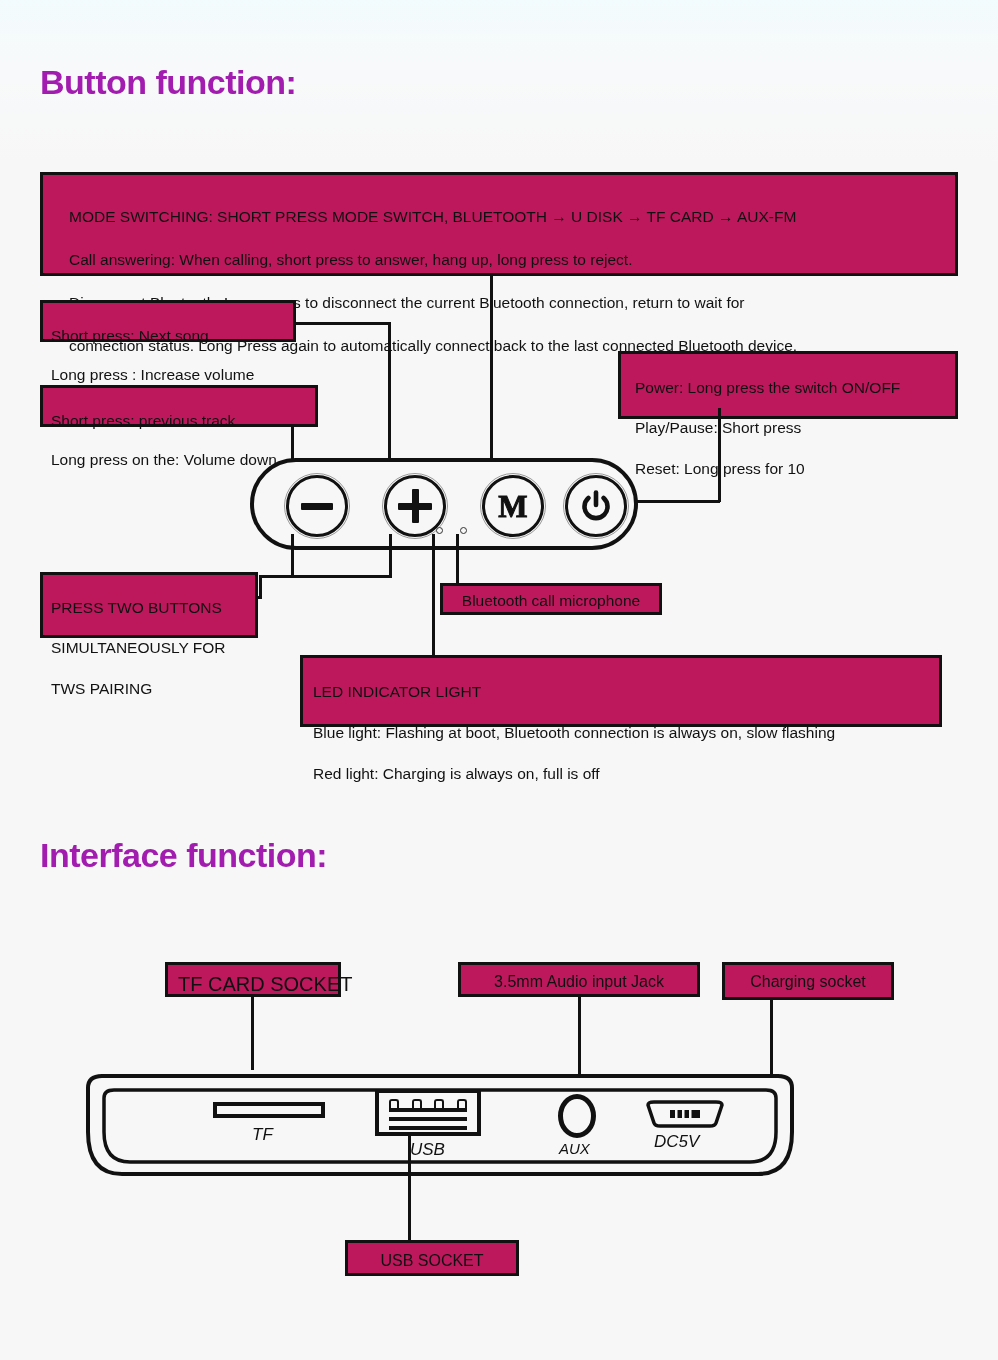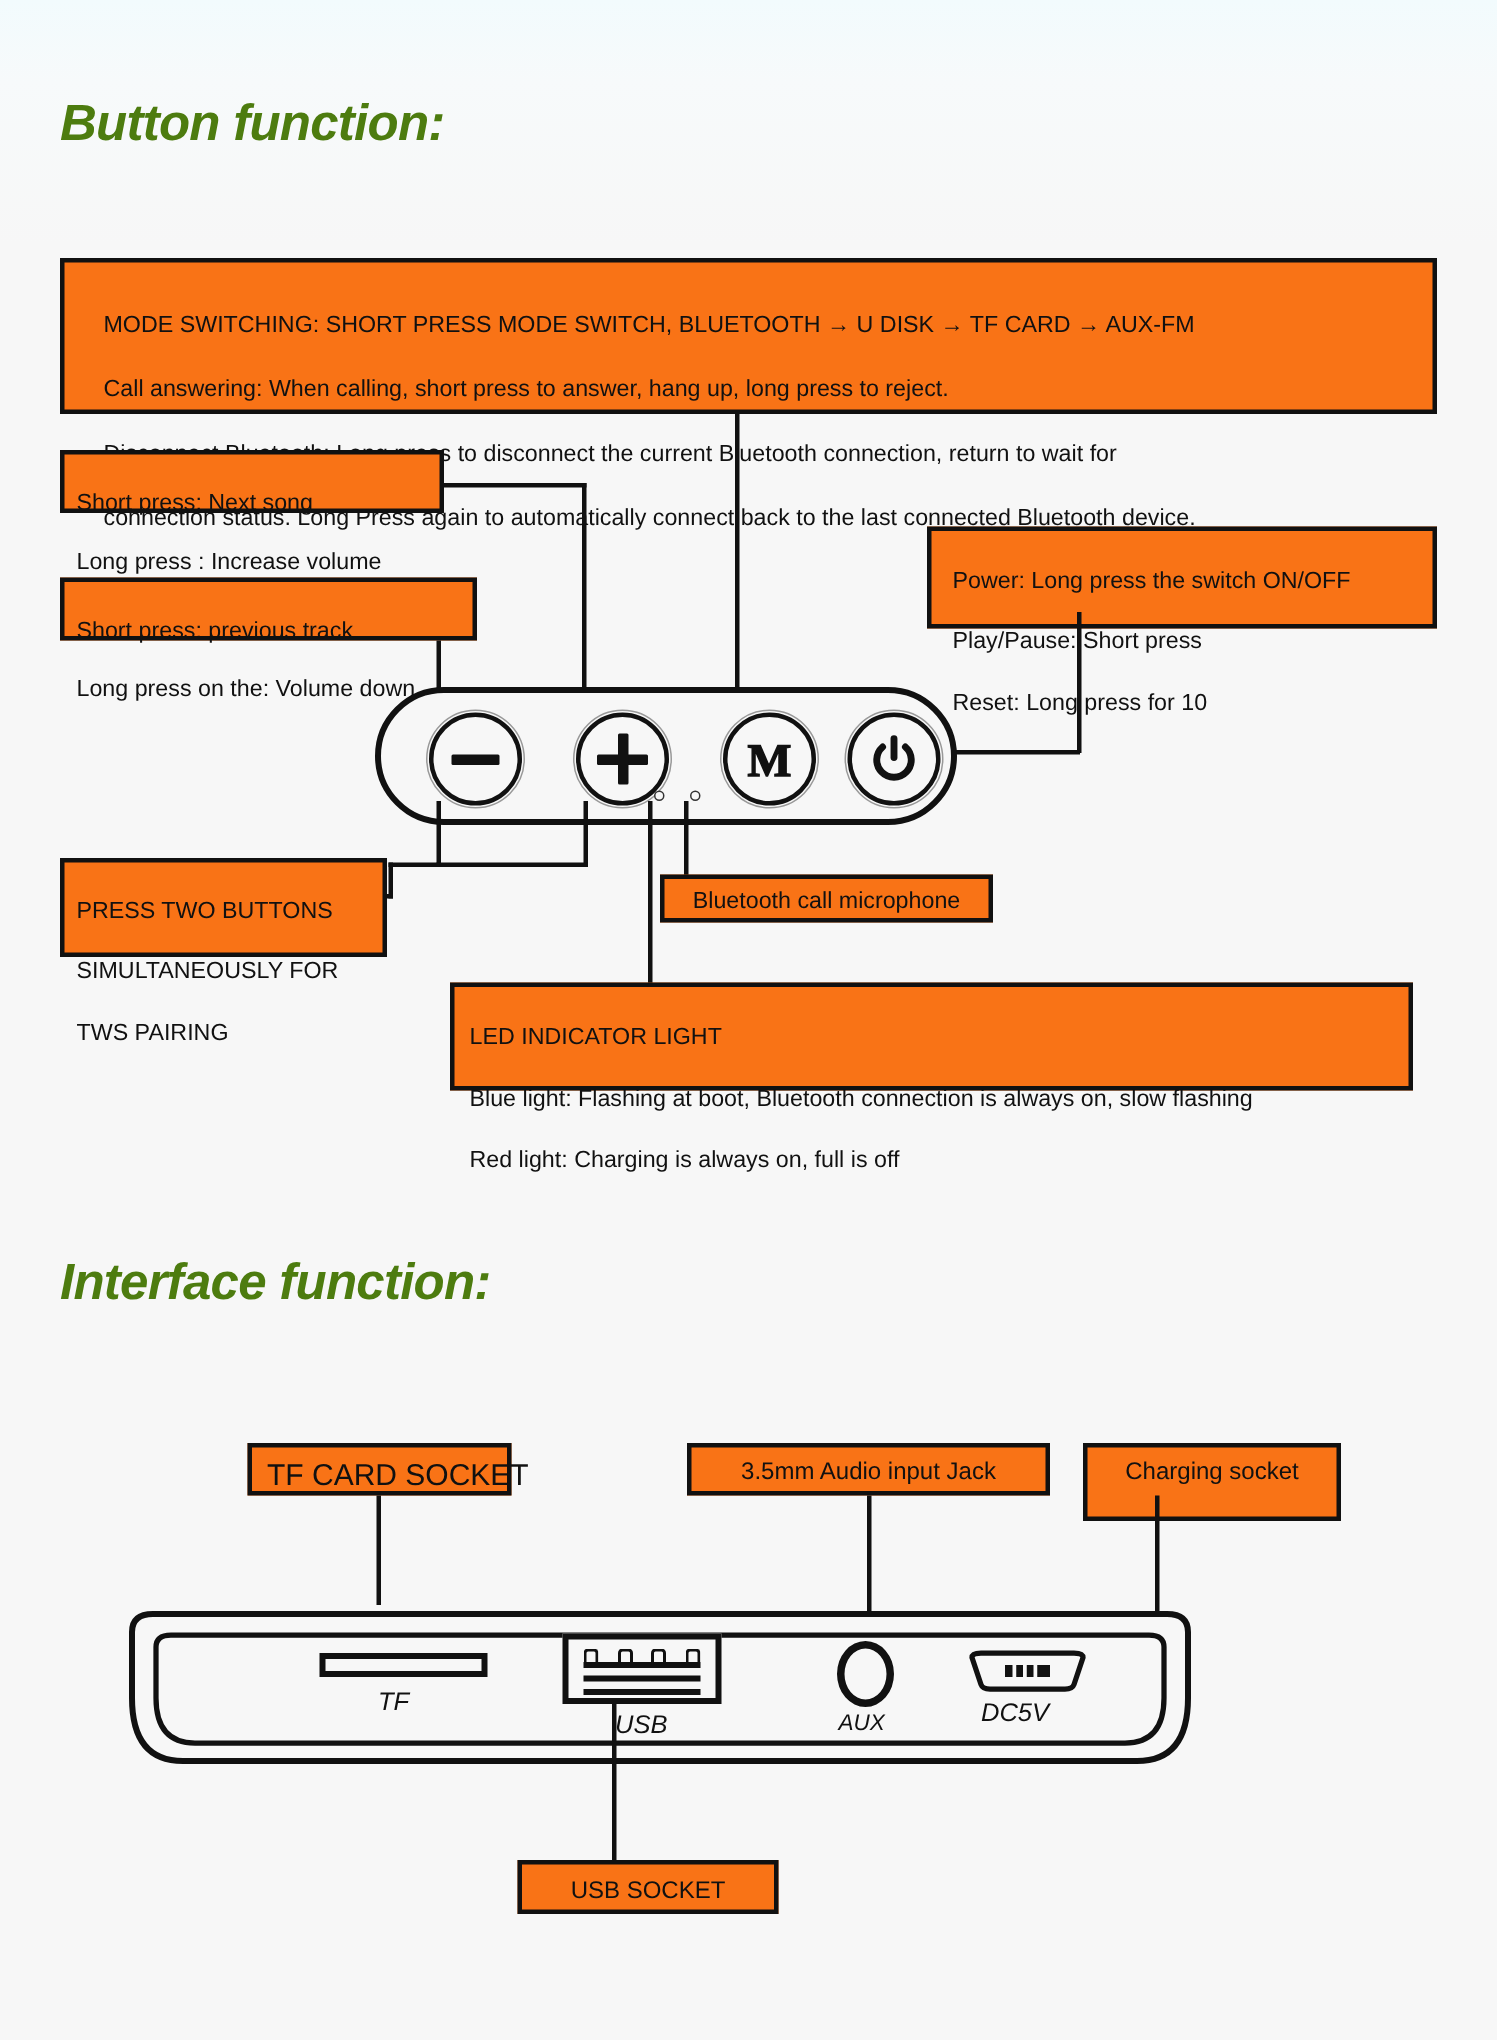--- a/index.html
+++ b/index.html
@@ -11,30 +11,29 @@
     overflow: hidden;
     color: #111;
   }
   .stage { position: absolute; inset: 0; }
 
   h1.section-title {
     position: absolute;
     font-size: 34px;
     font-weight: bold;
     letter-spacing: -0.5px;
-    color: #4d7c0f;
+    color: #a21caf;
     white-space: nowrap;
-    font-style: italic;
   }
 
   
   .box {
     position: absolute;
     border: 3px solid #111;
-    background: #f97316;
+    background: #be185d;
     padding: 5px 9px;
     font-size: 15.5px;
     line-height: 1.32;
     color: #111;
     white-space: pre-line;
   }
   .box.center { text-align: center; padding: 6px 12px; white-space: nowrap; }
 
   
   .ln { position: absolute; background: #111; }
@@ -210,21 +209,21 @@
   <div class="box center" style="left:165px; top:962px; width:176px; height:35px; font-size:20px; padding:6px 10px;">
     <span>TF CARD SOCKET</span>
   </div>
   <div class="ln lnv" style="left:251px; top:997px; height:73px;"></div>
 
   <div class="box center" style="left:458px; top:962px; width:242px; height:35px; font-size:16px; padding:6px 10px;">
     <span>3.5mm Audio input Jack</span>
   </div>
   <div class="ln lnv" style="left:578px; top:997px; height:112px;"></div>
 
-  <div class="box center" style="left:722px; top:962px; width:172px; height:52px; font-size:16px; padding:6px 10px;text-align:center;">
+  <div class="box center" style="left:722px; top:962px; width:172px; height:38px; font-size:16px; padding:6px 10px;text-align:center;">
     <span>Charging socket</span>
   </div>
   <div class="ln lnv" style="left:770px; top:997px; height:118px;"></div>
   <div class="ln lnh" style="left:716px; top:1113px; width:57px;"></div>
 
   <div class="iface-outer" style="left:82px; top:1070px; width:716px; height:110px;">
     <svg width="716" height="110" viewBox="0 0 716 110">
       <path d="M6 18 Q6 6 20 6 L696 6 Q710 6 710 18 L710 62 Q710 104 676 104 L40 104 Q6 104 6 62 Z" fill="#f7f7f7" stroke="#111" stroke-width="4"></path>
       <path d="M22 28 Q22 20 32 20 L684 20 Q694 20 694 28 L694 62 Q694 92 668 92 L48 92 Q22 92 22 62 Z" fill="none" stroke="#111" stroke-width="3.5"></path>
     </svg>

